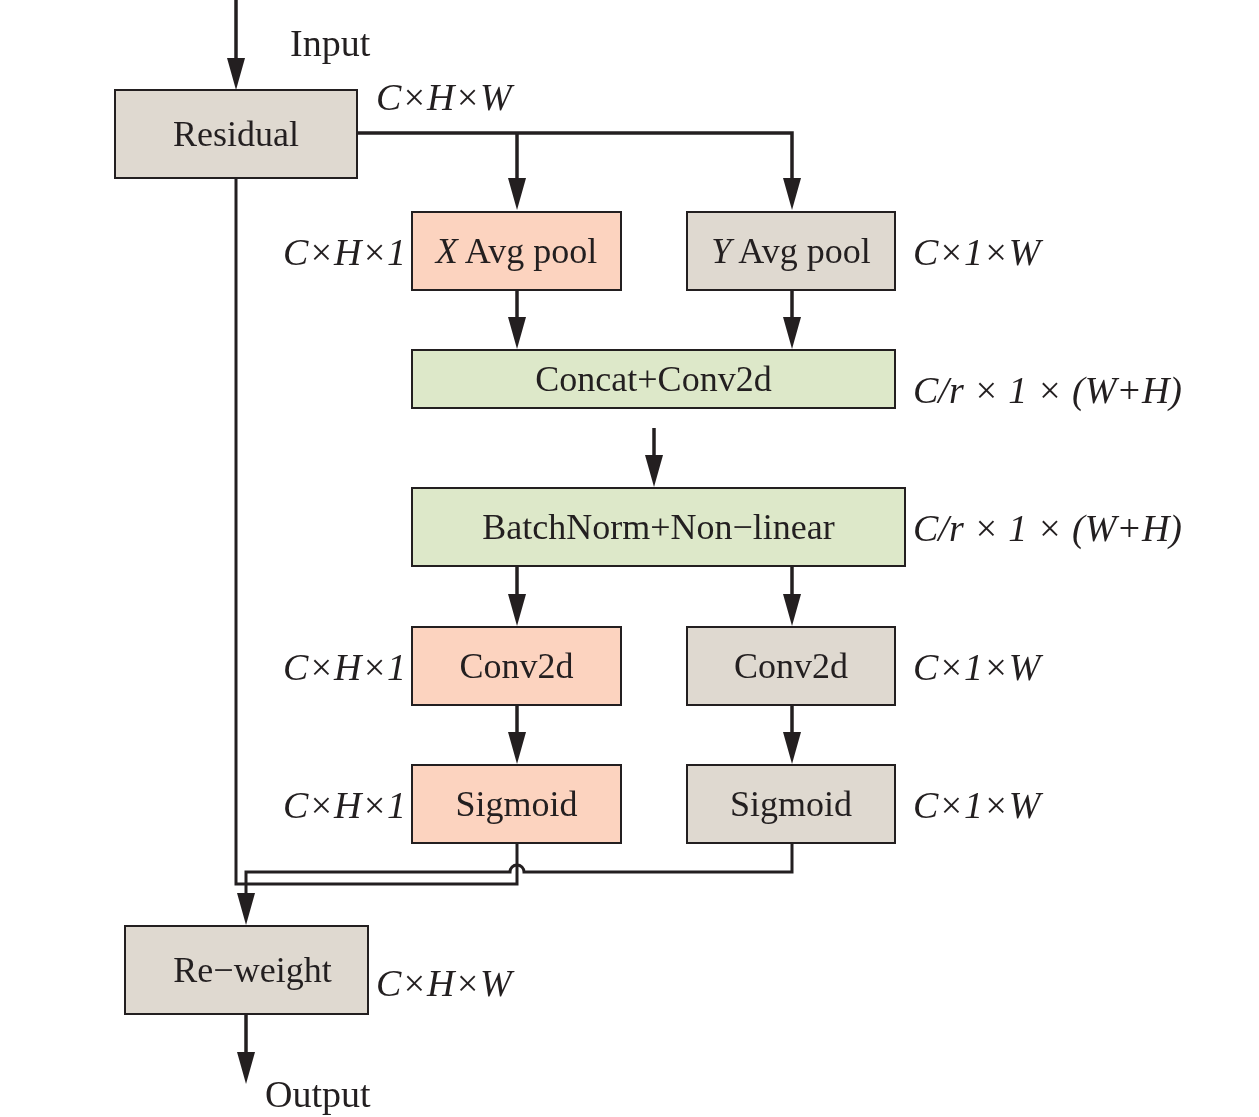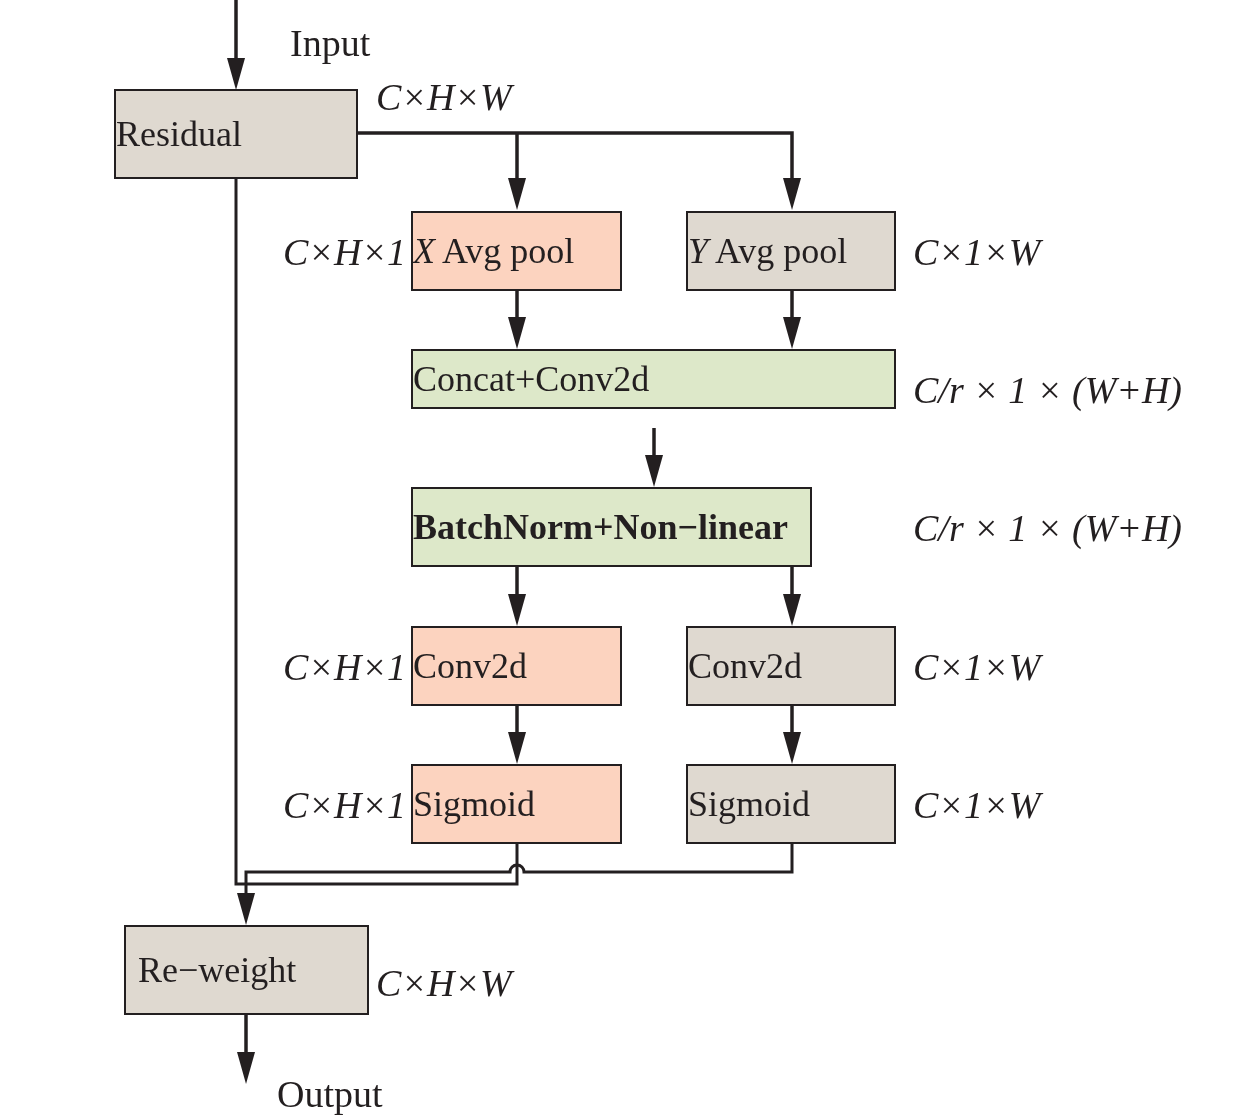--- a/index.html
+++ b/index.html
@@ -1,18 +1,18 @@
 <!DOCTYPE html>
 <html><head>
 <meta charset="utf-8">
 <style>
   html,body{margin:0;padding:0;background:#fff;}
   body{width:1259px;height:1117px;position:relative;overflow:hidden;font-family:"Liberation Serif","DejaVu Serif",serif;color:#231f20;}
   svg{position:absolute;left:0;top:0;}
-  .box{position:absolute;box-sizing:border-box;border:2.5px solid #231f20;display:flex;align-items:center;font-size:36px;white-space:nowrap;}
+  .box{position:absolute;box-sizing:border-box;border:2.5px solid #231f20;display:flex;align-items:center;justify-content:center;font-size:36px;white-space:nowrap;}
   .gray{background:#dfd9d0;}
   .peach{background:#fcd3bf;}
   .green{background:#dde8c9;}
   .lbl{position:absolute;font-size:38px;font-style:italic;white-space:nowrap;line-height:1;}
   .plain{font-style:normal;}
   i{font-style:italic;}
 </style>
 </head>
 <body>
 
@@ -75,21 +75,21 @@
   <i>Y</i>
     <span style="white-space:pre;"> Avg pool</span>
 </div>
 <div class="lbl" style="left:913px;top:233px;">C×1×W</div>
 
 <div class="box green" style="left:411px;top:349px;width:485px;height:60px;">
   <span>Concat+Conv2d</span>
 </div>
 <div class="lbl" style="left:913px;top:371px;">C/r × 1 × (W+H)</div>
 
-<div class="box green" style="left:411px;top:487px;width:401px;height:80px;font-weight:bold;">
+<div class="box green" style="left:411px;top:487px;width:495px;height:80px;">
   <span>BatchNorm+Non−linear</span>
 </div>
 <div class="lbl" style="left:913px;top:509px;">C/r × 1 × (W+H)</div>
 
 <div class="lbl" style="left:283px;top:648px;">C×H×1</div>
 <div class="box peach" style="left:411px;top:626px;width:211px;height:80px;">
   <span>Conv2d</span>
 </div>
 <div class="box gray" style="left:686px;top:626px;width:210px;height:80px;">
   <span>Conv2d</span>
@@ -103,13 +103,13 @@
 <div class="box gray" style="left:686px;top:764px;width:210px;height:80px;">
   <span>Sigmoid</span>
 </div>
 <div class="lbl" style="left:913px;top:786px;">C×1×W</div>
 
 <div class="box gray" style="left:124px;top:925px;width:245px;height:90px;padding-left:12px;">
   <span>Re−weight</span>
 </div>
 <div class="lbl" style="left:376px;top:964px;">C×H×W</div>
 
-<div class="lbl plain" style="left:277px;top:1075px;">Output</div>
+<div class="lbl plain" style="left:265px;top:1075px;">Output</div>
 
 </body></html>

